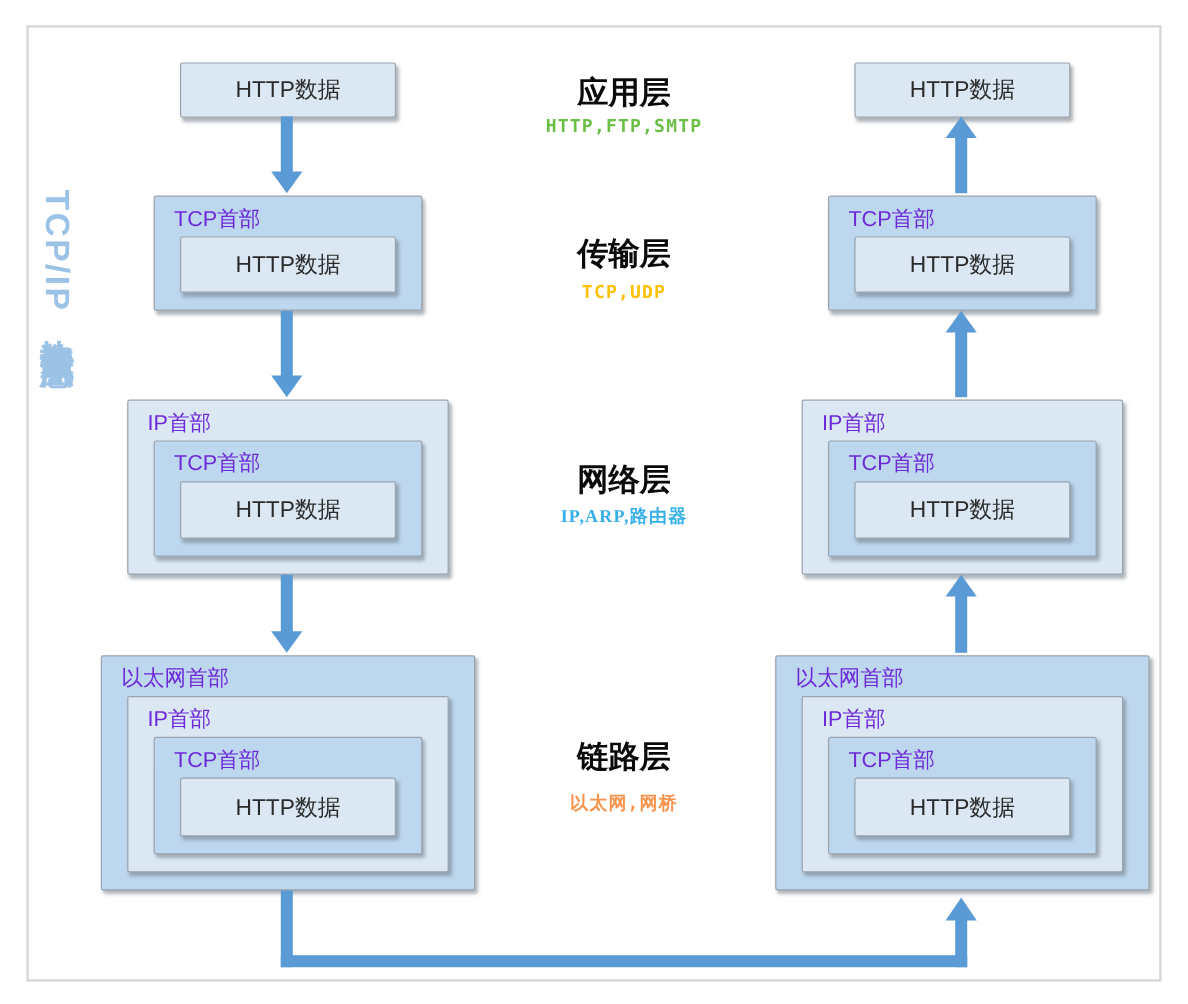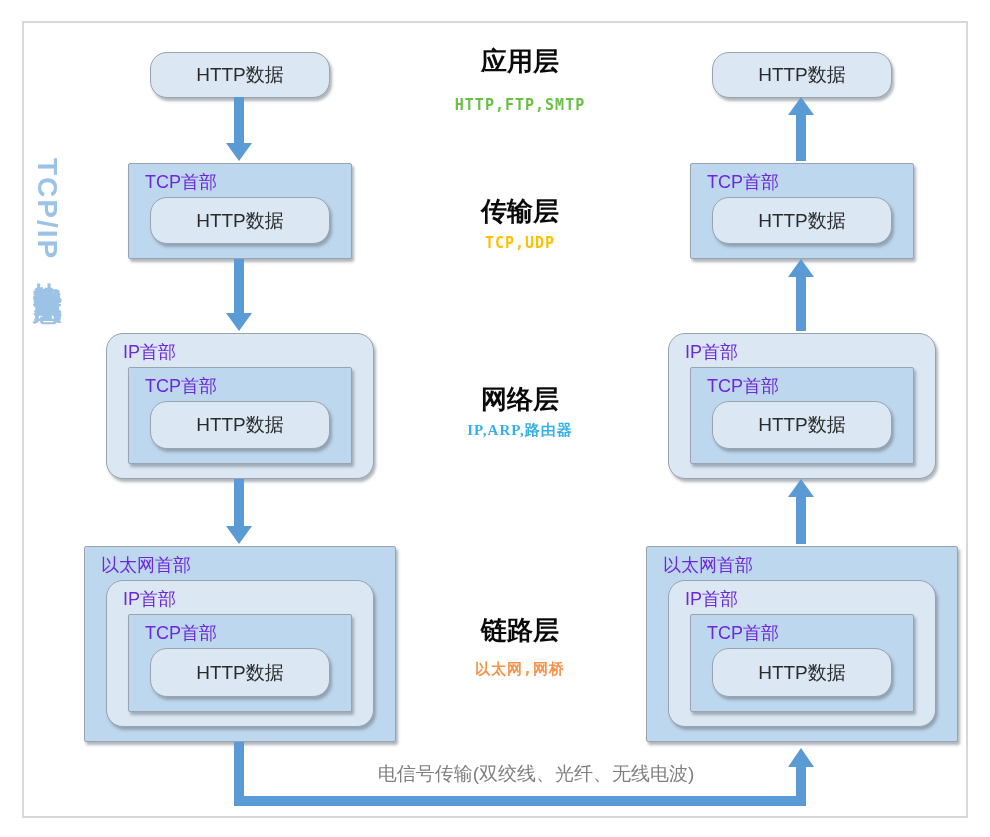--- a/index.html
+++ b/index.html
@@ -16,21 +16,21 @@
     position:absolute;left:28px;top:158px;height:400px;
     writing-mode:vertical-lr;text-orientation:mixed;
     font-size:28px;font-weight:bold;letter-spacing:2px;
     color:var(--title-blue,#9cc3e6);
   }
   
   .pkt{
     position:absolute;border:1px solid #99a4ae;border-radius:2px;
     box-shadow:2px 3px 3px rgba(110,120,130,0.55);
   }
-  .light{background:var(--box-light,#dbe8f4);border-radius:17px;}
+  .light{background:var(--box-light,#dbe8f4);}
   .dark{background:var(--box-dark,#bdd7ee);}
   .b1{width:178px;height:44px;}
   .b2{width:222px;height:94px;}
   .b3{width:266px;height:144px;}
   .b4{width:310px;height:194px;}
   .inner{left:21px;top:33px;right:21px;bottom:14px;}
   .hdr{
     position:absolute;left:16px;top:6px;font-size:18px;color:#6d28d9;white-space:nowrap;
   }
   .ctr{
@@ -125,21 +125,21 @@
       <div class="pkt dark inner">
         <span class="hdr">TCP首部</span>
         <div class="pkt light inner">
           <span class="ctr">HTTP数据</span>
         </div>
       </div>
     </div>
   </div>
 
   <div class="layers-col">
-    <div class="layer-name" style="top:44px;font-family:Liberation Mono, monospace;">应用层</div>
+    <div class="layer-name" style="top:60px;font-family:Liberation Mono, monospace;">应用层</div>
     <div class="layer-proto proto-app" style="top:96px;">HTTP,FTP,SMTP</div>
 
     <div class="layer-name" style="top:194px;">传输层</div>
     <div class="layer-proto proto-transport" style="top:234px;">TCP,UDP</div>
 
     <div class="layer-name" style="top:382px;">网络层</div>
     <div class="layer-proto proto-network" style="top:421px;">IP,ARP,路由器</div>
 
     <div class="layer-name" style="top:613px;">链路层</div>
     <div class="layer-proto proto-link" style="top:660px;">以太网,网桥</div>
@@ -192,15 +192,14 @@
         </div>
       </div>
     </div>
   </div>
 
   <div class="conn" style="left:234px;top:742px;width:10px;height:64px;"></div>
   <div class="conn" style="left:234px;top:796px;width:572px;height:10px;"></div>
   <div class="conn" style="left:796px;top:766px;width:10px;height:40px;"></div>
   <div class="conn-head"></div>
 
-  <div class="bottom-note">电信号传输(双绞线、光纤、无线电波)</div>
 
 </div>
 
 </body></html>

